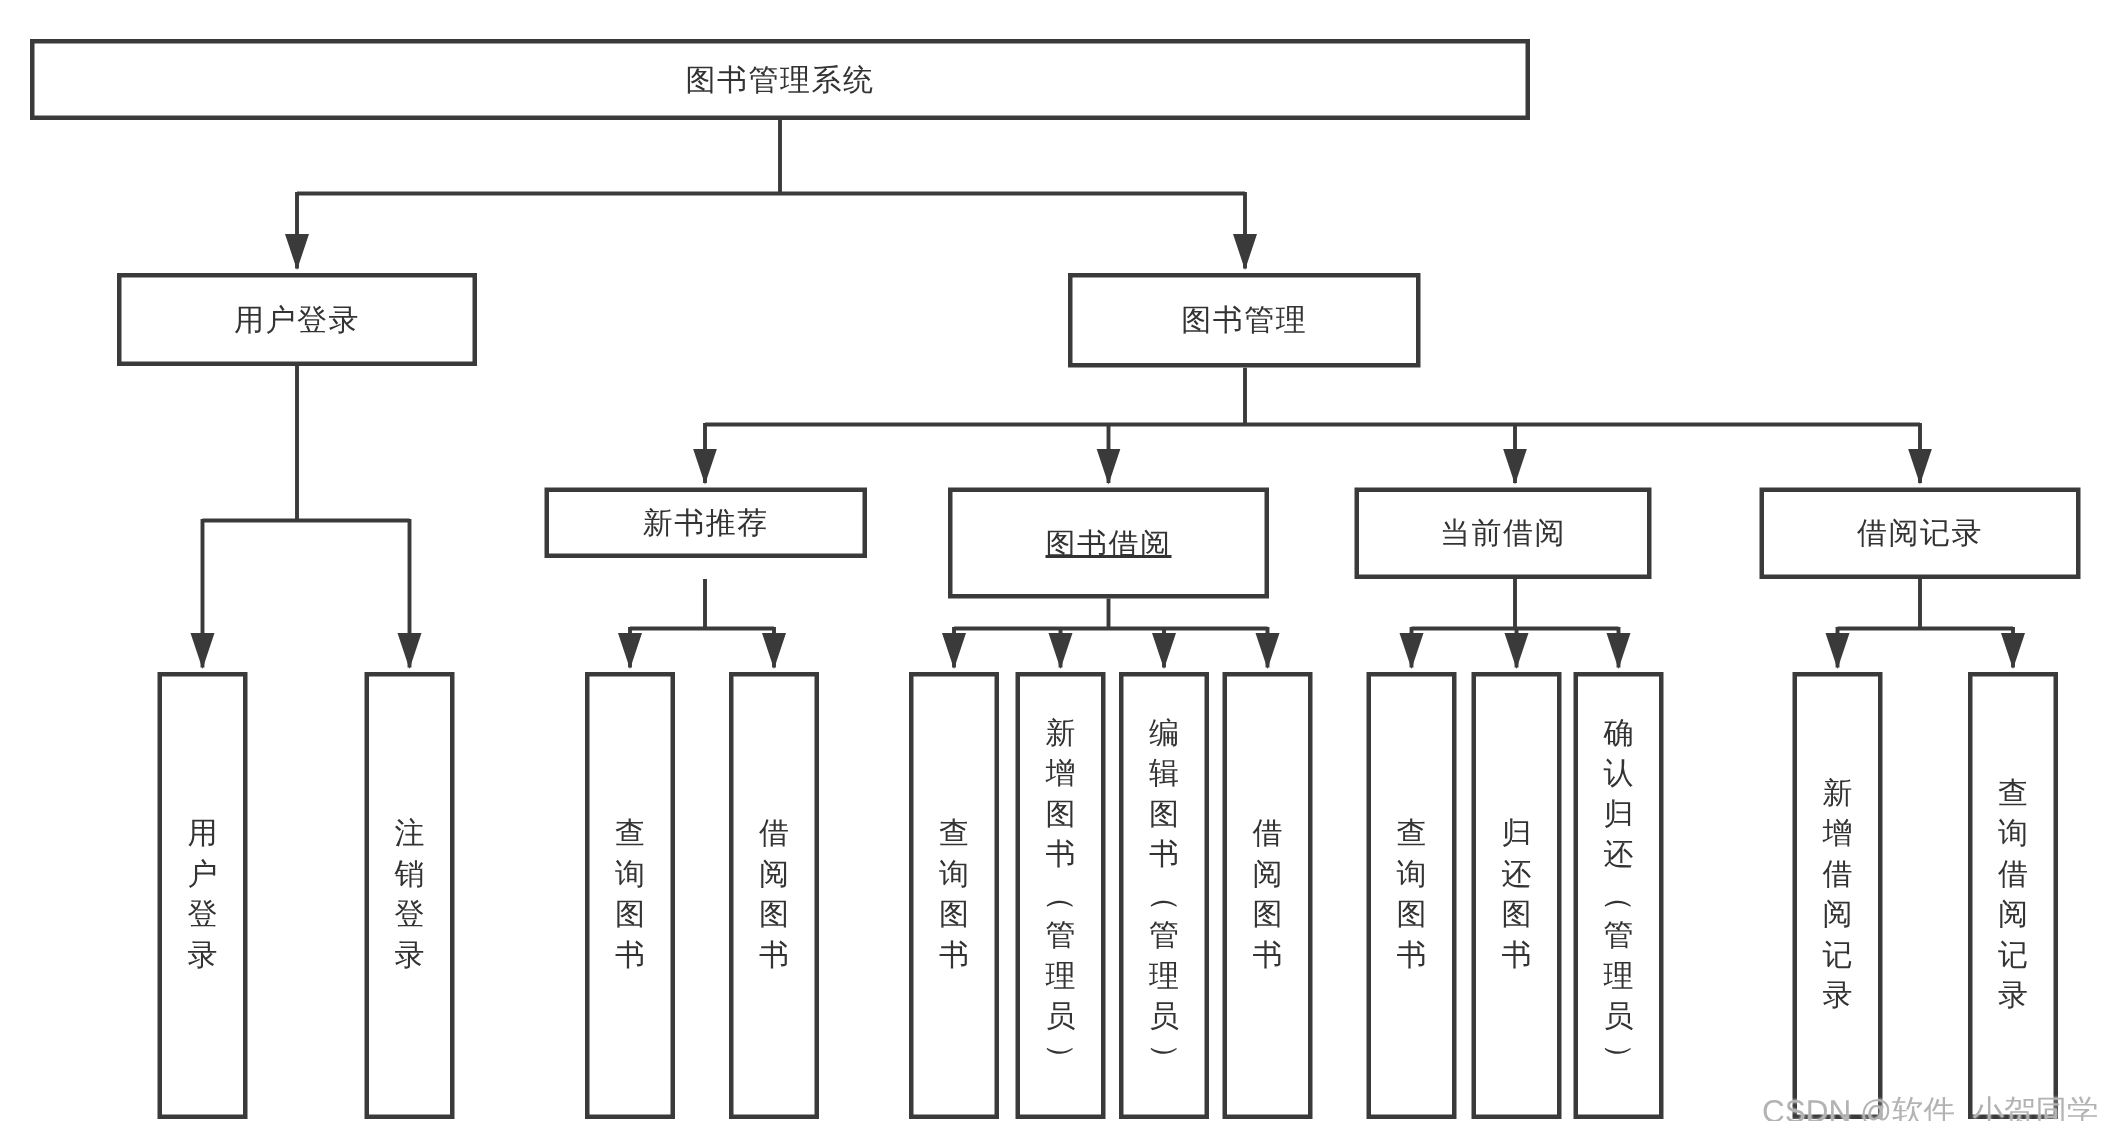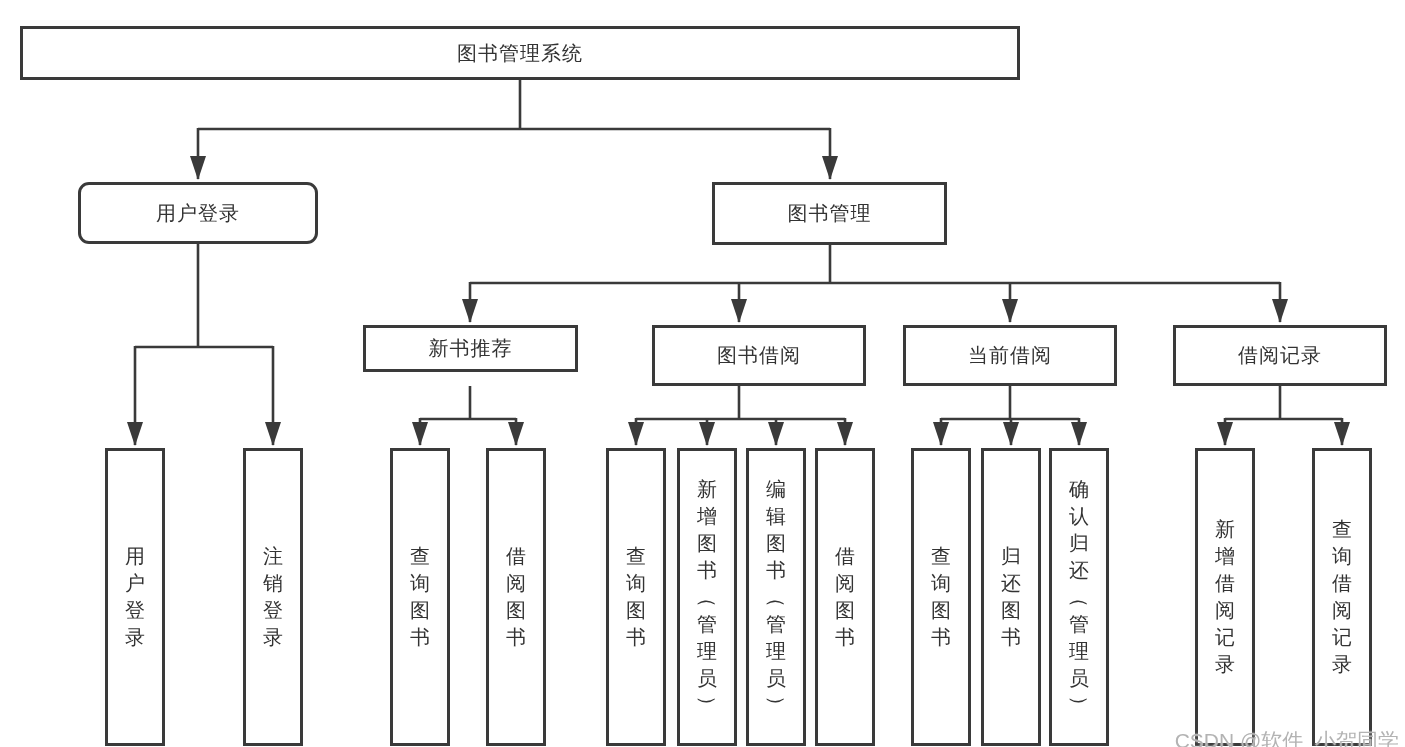--- a/index.html
+++ b/index.html
@@ -136,26 +136,26 @@
     <path class="cline" d="M1079,406 V433" marker-end="url(#arrowhead)"></path>
 
     <path class="cline" d="M1280,374 V407"></path>
     <path class="cline" d="M1225,407 H1342"></path>
     <path class="cline" d="M1225,406 V433" marker-end="url(#arrowhead)"></path>
     <path class="cline" d="M1342,406 V433" marker-end="url(#arrowhead)"></path>
   </svg>
 
   <div class="node" style="left:20px; top:14px; width:1000px; height:54px;">图书管理系统</div>
 
-  <div class="node" style="left:78px; top:170px; width:240px; height:62px;border-radius:11px;">用户登录</div>
+  <div class="node" style="left:78px; top:170px; width:240px; height:62px;">用户登录</div>
   <div class="node" style="left:712px; top:170px; width:235px; height:63px;text-align:center;">图书管理</div>
 
   <div class="node" style="left:363px; top:313px; width:215px; height:47px;">新书推荐</div>
-  <div class="node" style="left:652px; top:313px; width:214px; height:61px;">图书借阅</div>
-  <div class="node" style="left:903px; top:313px; width:214px; height:61px;">当前借阅</div>
+  <div class="node" style="left:632px; top:313px; width:214px; height:74px;text-decoration:underline;">图书借阅</div>
+  <div class="node" style="left:903px; top:313px; width:198px; height:61px;">当前借阅</div>
   <div class="node" style="left:1173px; top:313px; width:214px; height:61px;">借阅记录</div>
 
   <div class="leaf" style="left:105px;">
     <div class="vtext">
         <span class="vchar">用</span>
         <span class="vchar">户</span>
         <span class="vchar">登</span>
         <span class="vchar">录</span>
       </div>
   </div>

